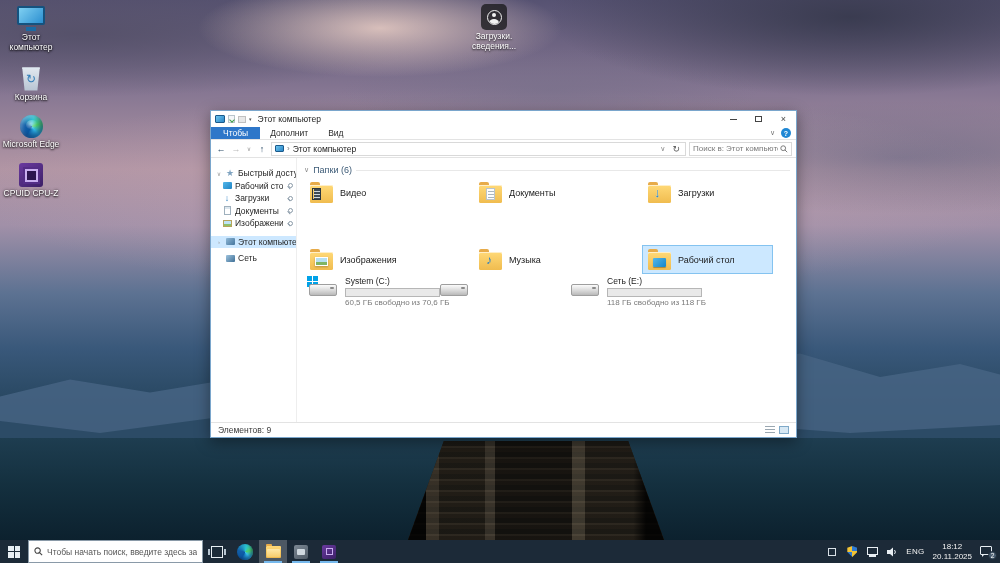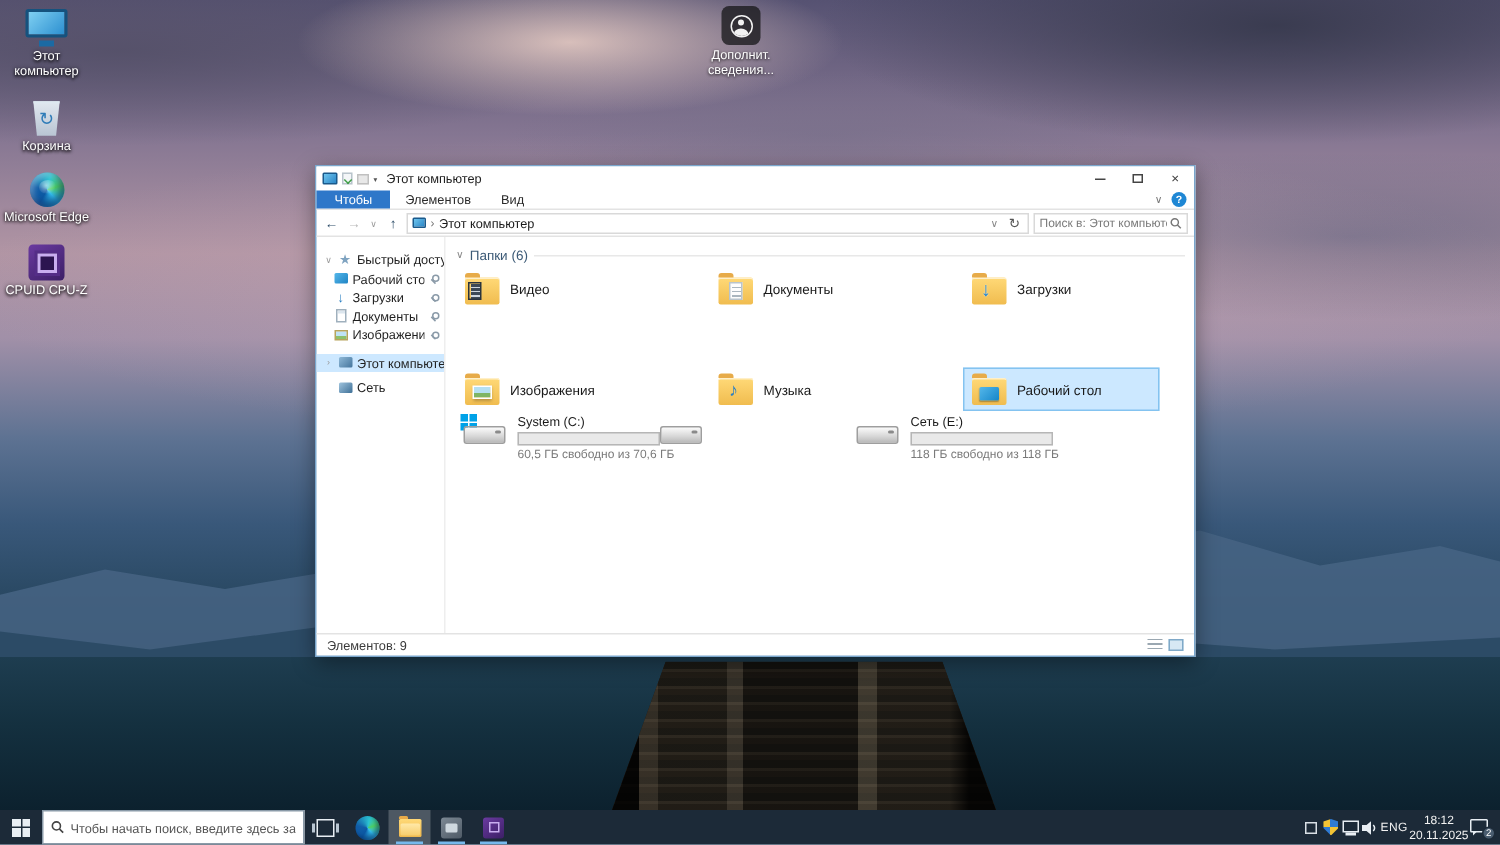--- a/index.html
+++ b/index.html
@@ -170,21 +170,21 @@
   .tb-btn.active { background:rgba(255,255,255,.22); }
   .tb-btn .underline { position:absolute; bottom:0; left:5px; right:5px; height:2px; background:#76b9ed; }
   .tb-folder { position:relative; width:15px; height:12px; background:linear-gradient(180deg,#ffd977,#eeb84e); border-radius:1px; }
   .tb-folder::before { content:''; position:absolute; top:-2px; left:0; width:6px; height:2px; background:#e7ab49; border-radius:1px 1px 0 0; }
   .tb-folder::after { content:''; position:absolute; left:1px; top:3px; right:1px; bottom:1px; background:linear-gradient(180deg,#ffe9a8,#f7cd6d); border-radius:1px; }
   .tb-app { width:14px; height:14px; border-radius:2px; background:linear-gradient(145deg,#7d8894,#4e5a66); display:flex; align-items:center; justify-content:center; }
   .tb-app i { width:8px; height:6px; background:#cfd8df; border-radius:1px; }
   .tb-cpuz { width:14px; height:14px; border-radius:2px; background:linear-gradient(145deg,#6a3aa0,#3c1f66); display:flex; align-items:center; justify-content:center; }
   .tb-cpuz i { width:7px; height:7px; border:1.5px solid #c9aef0; display:block; }
 
-  .tray { margin-left:auto; display:flex; align-items:center; gap:1px; padding:0 6px 0 4px; color:#f2f2f2; }
+  .tray { margin-left:auto; display:flex; align-items:center; gap:8px; padding:0 6px 0 4px; color:#f2f2f2; }
   .tray-ico { display:flex; align-items:center; justify-content:center; width:12px; height:12px; }
   .ti-hidden { width:8px; height:8px; border:1px solid #d9e0e6; }
   .ti-shield { width:10px; height:11px; clip-path:polygon(50% 0,100% 15%,100% 55%,50% 100%,0 55%,0 15%);
     background:conic-gradient(from 0deg at 50% 50%, #2f7bd4 0 25%, #f3c435 25% 50%, #2f7bd4 50% 75%, #f3c435 75% 100%); }
   .ti-net { position:relative; width:11px; height:10px; }
   .ti-net::before { content:''; position:absolute; left:0; top:0; width:9px; height:6px; border:1px solid #e8eef3; }
   .ti-net::after { content:''; position:absolute; left:2px; bottom:0; width:7px; height:1.5px; background:#e8eef3; }
   .lang { font-size:8px; color:#f2f2f2; letter-spacing:.3px; }
   .clock { text-align:center; font-size:8px; line-height:1.15; color:#f2f2f2; }
   .action { position:relative; width:14px; height:12px; }
@@ -227,21 +227,21 @@
         </div>
       <div class="lbl">CPUID CPU-Z</div>
     </div>
   </div>
 
   <div class="info-ico">
     <div class="badge">
         <div class="cir"></div>
       </div>
     <div class="lbl">
-      <div>Дополнит.</div>
+      <div>Загрузки.</div>
       <div>сведения...</div>
     </div>
   </div>
 
   <div class="window">
     <div class="titlebar">
       <div class="qat">
         <span class="mini-pc"></span>
         <span class="mini-doc"></span>
         <span class="mini-fold"></span>
@@ -254,21 +254,21 @@
           </div>
         <div class="wc max">
             <span></span>
           </div>
         <div class="wc close">×</div>
       </div>
     </div>
 
     <div class="tabsrow">
       <div class="tab file">Чтобы</div>
-      <div class="tab">Элементов</div>
+      <div class="tab">Дополнит</div>
       <div class="tab">Вид</div>
       <div class="tabs-right">
         <span class="rib-chev">∨</span>
         <span class="helpbtn">?</span>
       </div>
     </div>
 
     <div class="navbar">
       <span class="navbtn">←</span>
       <span class="navbtn disabled">→</span>

